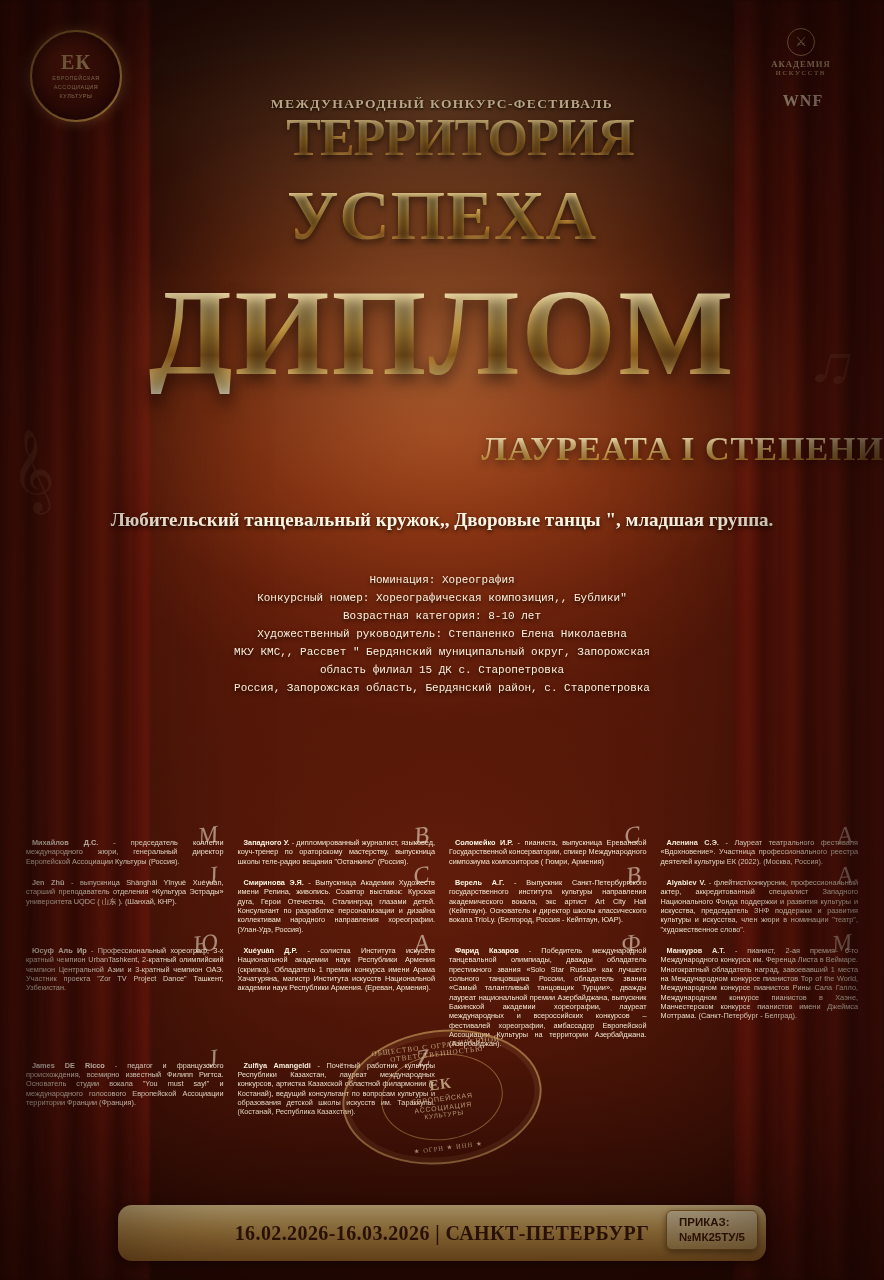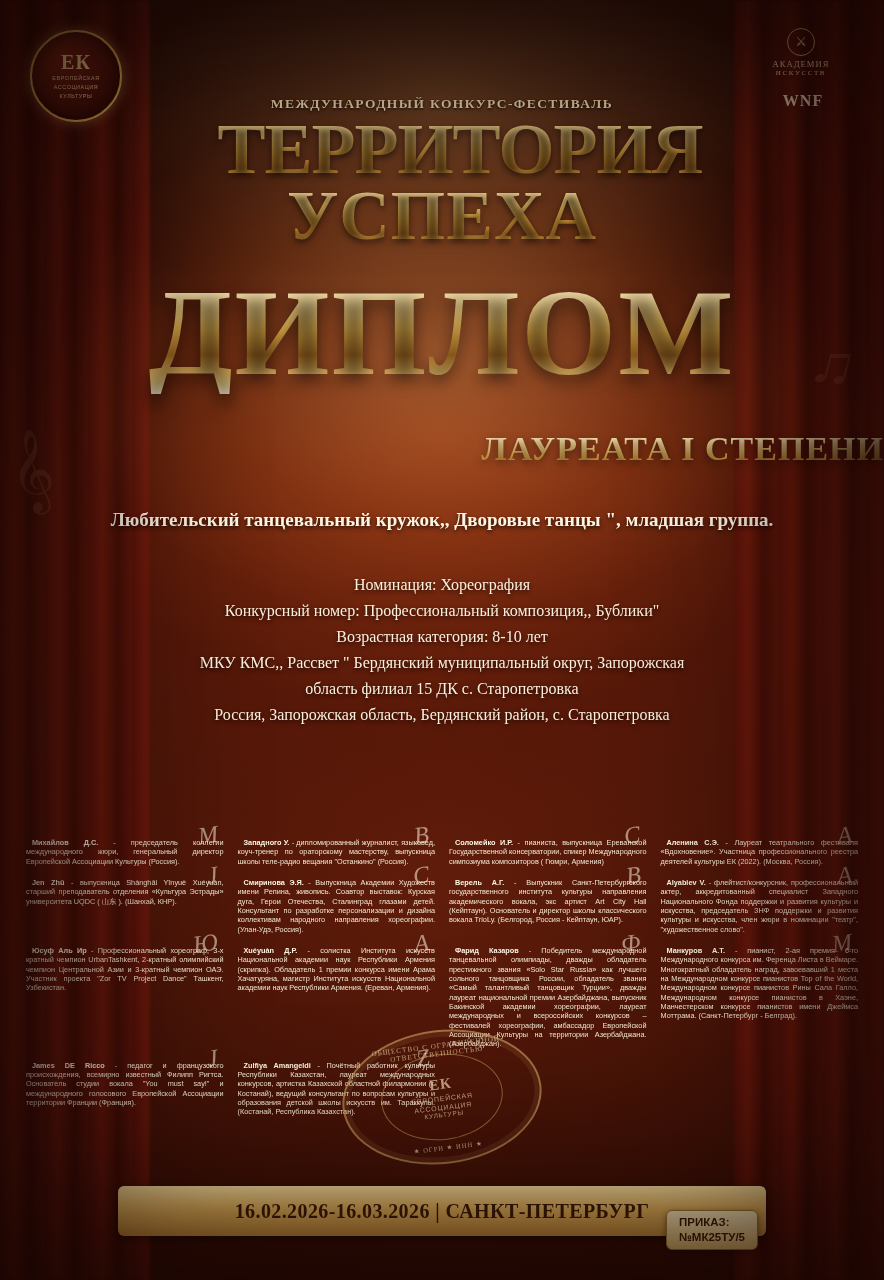--- a/index.html
+++ b/index.html
@@ -67,42 +67,42 @@
     text-shadow:0 1px 3px rgba(0,0,0,.8);
     font-family:"Liberation Serif",serif;
   }
   .logo-acad{
     position:absolute;right:44px;top:6px;width:78px;text-align:center;color:#e8cf9e;
   }
   .logo-acad .ring{
     width:26px;height:26px;margin:0 auto 3px;border:1.4px solid #cfae72;border-radius:50%;
     display:flex;align-items:center;justify-content:center;font-size:13px;color:#e5c98f;
   }
-  .logo-acad .l1{font-size:8.6px;font-weight:normal;letter-spacing:1px;}
+  .logo-acad .l1{font-size:8.6px;font-weight:bold;letter-spacing:1px;}
   .logo-acad .l2{font-size:7px;letter-spacing:1.6px;}
   .logo-wnf{
     position:absolute;right:38px;top:70px;width:86px;text-align:center;
     color:#efe0c2;font-size:16px;font-weight:bold;letter-spacing:1px;
     font-family:"Liberation Serif",serif;opacity:.9;
   }
 
   
   .fest-pre{
     position:absolute;top:96px;left:0;right:0;text-align:center;
     color:#f4dfb4;font-size:13.5px;font-weight:bold;letter-spacing:1.4px;
     text-shadow:0 1px 3px #000;
   }
   .fest-1,.fest-2{
     position:absolute;left:0;right:0;text-align:center;
     font-family:"Liberation Serif",serif;font-weight:bold;
     background:linear-gradient(180deg,#fff6d8 0%,#f2cf7f 28%,#d49b3a 55%,#b07327 72%,#f0cd80 95%);
     -webkit-background-clip:text;background-clip:text;color:transparent;
     text-shadow:0 3px 6px rgba(0,0,0,.55);
   }
-  .fest-1{top:108px;font-size:72px;letter-spacing:-1px;margin-left:36px;}
+  .fest-1{top:108px;font-size:52px;letter-spacing:-1px;margin-left:36px;}
   .fest-2{top:176px;font-size:70px;letter-spacing:1px;}
 
   
   .diploma{
     position:absolute;top:272px;left:0;right:0;text-align:center;
     font-family:"Liberation Serif",serif;font-weight:bold;font-size:122px;
     letter-spacing:2px;line-height:1;
     background:linear-gradient(180deg,#fffdf0 0%,#f6dc9d 22%,#e0ad4a 48%,#a96d22 68%,#f0cb78 88%,#fff3cf 100%);
     -webkit-background-clip:text;background-clip:text;color:transparent;
     text-shadow:0 6px 16px rgba(0,0,0,.55);
@@ -117,23 +117,23 @@
 
   
   .awardee{
     position:absolute;top:506px;left:62px;right:62px;text-align:center;
     color:#fdf4e2;font-weight:bold;font-size:19px;line-height:1.45;
     text-shadow:0 2px 4px rgba(0,0,0,.75);
     font-family:"Liberation Serif",serif;
   }
   .details{
     position:absolute;top:572px;left:55px;right:55px;text-align:center;
-    color:#fbf0dd;font-size:16px;line-height:1.63;
+    color:#fbf0dd;font-size:11px;line-height:1.63;
     text-shadow:0 2px 4px rgba(0,0,0,.7);
-    font-family:Liberation Serif, serif;
+    font-family:Liberation Mono, monospace;
   }
 
   
   .jury{
     position:absolute;top:836px;left:26px;right:26px;
     display:grid;grid-template-columns:repeat(4,1fr);
     column-gap:14px;row-gap:10px;
     color:#f2e6d2;font-family:"Liberation Sans",sans-serif;
     font-size:7.3px;line-height:1.28;text-align:justify;
   }
@@ -161,23 +161,23 @@
     font-family:"Liberation Sans",sans-serif;
   }
   .stamp .mono{font-size:15px;font-weight:bold;font-family:"Liberation Serif",serif;letter-spacing:1px;}
   .stamp .t1{font-size:7px;letter-spacing:.8px;margin-top:2px;}
   .stamp .t2{font-size:6.4px;letter-spacing:.8px;}
   .stamp .arc-top{position:absolute;top:10px;font-size:7.2px;letter-spacing:1px;}
   .stamp .arc-bot{position:absolute;bottom:10px;font-size:6.6px;letter-spacing:1px;}
 
   
   .footer{
-    position:absolute;left:118px;right:118px;bottom:44px;height:50px;
+    position:absolute;left:118px;right:118px;bottom:19px;height:56px;
     background:linear-gradient(180deg,#f6de9f,#e5b85f 45%,#c9913a 100%);
-    border-radius:6px;
+    border-radius:14px;
     display:flex;align-items:center;justify-content:center;
     box-shadow:0 3px 10px rgba(0,0,0,.55);
   }
   .footer .dates{
     color:#3c1c05;font-weight:bold;font-size:20px;letter-spacing:.4px;
     font-family:"Liberation Serif",serif;white-space:nowrap;
   }
   .order{
     position:absolute;right:126px;bottom:30px;
     background:linear-gradient(180deg,#fbeec2,#e9c472);
@@ -218,22 +218,23 @@
   <div class="fest-1">ТЕРРИТОРИЯ</div>
   <div class="fest-2">УСПЕХА</div>
 
   <div class="diploma">ДИПЛОМ</div>
   <div class="degree">ЛАУРЕАТА I СТЕПЕНИ</div>
 
   <div class="awardee">Любительский танцевальный кружок,, Дворовые танцы ", младшая группа.</div>
 
   <div class="details">
     <div>Номинация: Хореография</div>
-    <div>Конкурсный номер: Профессиональный композиция,, Бублики"</div>
+    <div>Конкурсный номер: Хореографическая композиция,, Бублики"</div>
     <div>Возрастная категория: 8-10 лет</div>
+    <div>Художественный руководитель: Степаненко Елена Николаевна</div>
     <div>МКУ КМС,, Рассвет " Бердянский муниципальный округ, Запорожская</div>
     <div>область филиал 15 ДК с. Старопетровка</div>
     <div>Россия, Запорожская область, Бердянский район, с. Старопетровка</div>
   </div>
 
   <div class="jury" id="jury-grid">
       <div class="cell"><span class="sig">М</span><span class="nm">Михайлов Д.С.</span><span> - председатель коллегии международного жюри, генеральный директор Европейской Ассоциации Культуры (Россия).</span></div>
       <div class="cell"><span class="sig">В</span><span class="nm">Западного У.</span><span> - дипломированный журналист, языковед, коуч-тренер по ораторскому мастерству, выпускница школы теле-радио вещания "Останкино" (Россия).</span></div>
       <div class="cell"><span class="sig">С</span><span class="nm">Соломейко И.Р.</span><span> - пианиста, выпускница Ереванской Государственной консерватории, спикер Международного симпозиума композиторов ( Гюмри, Армения)</span></div>
       <div class="cell"><span class="sig">А</span><span class="nm">Аленина С.Э.</span><span> - Лауреат театрального фестиваля «Вдохновение». Участница профессионального реестра деятелей культуры ЕК (2022). (Москва, Россия).</span></div>

